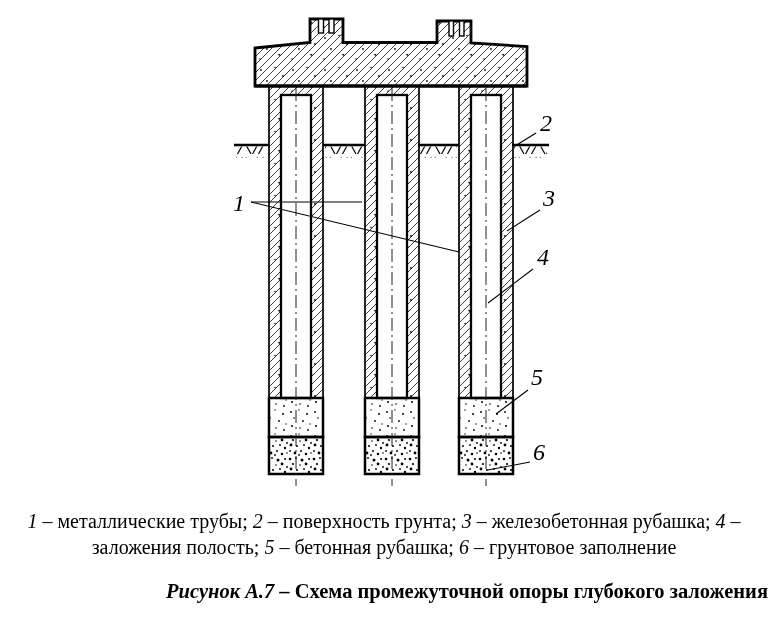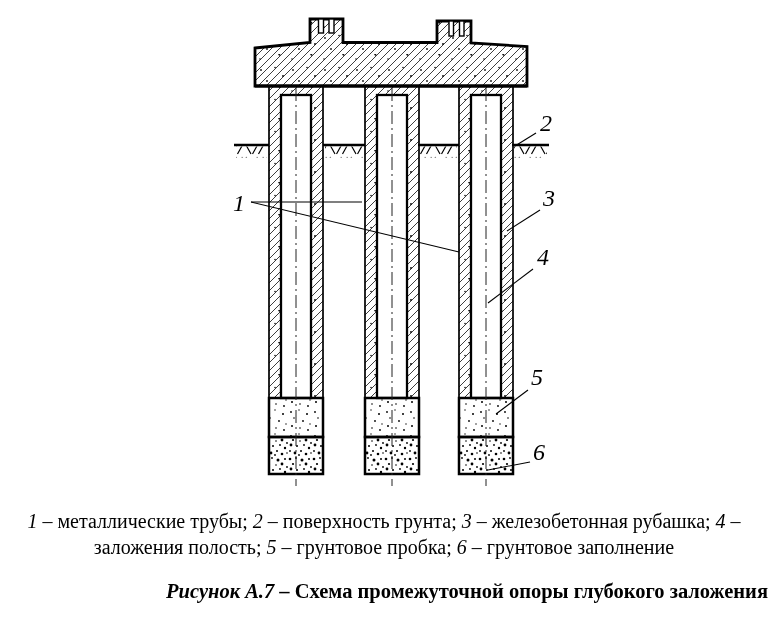--- a/index.html
+++ b/index.html
@@ -120,18 +120,18 @@
     <text class="callout" x="233" y="211">1</text>
     <text class="callout" x="540" y="131">2</text>
     <text class="callout" x="543" y="206">3</text>
     <text class="callout" x="537" y="265">4</text>
     <text class="callout" x="531" y="385">5</text>
     <text class="callout" x="533" y="460">6</text>
   </svg>
 
   <div class="caption">
     <div><span class="num">1</span><span> – металлические трубы; </span><span class="num">2</span><span> – поверхность грунта; </span><span class="num">3</span><span> – железобетонная рубашка; </span><span class="num">4</span><span> –</span></div>
-    <div><span class="num"></span><span>заложения полость; </span><span class="num">5</span><span> – грунтовое пробка; </span><span class="num">6</span><span> – грунтовое заполнение</span></div>
+    <div><span class="num"></span><span>заложения полость; </span><span class="num">5</span><span> – бетонная рубашка; </span><span class="num">6</span><span> – грунтовое заполнение</span></div>
   </div>
 
   <div class="fig-title"><span class="fig-label">Рисунок А.7</span><span> – Схема промежуточной опоры глубокого заложения</span></div>
 
 </div>
 
 </body></html>

